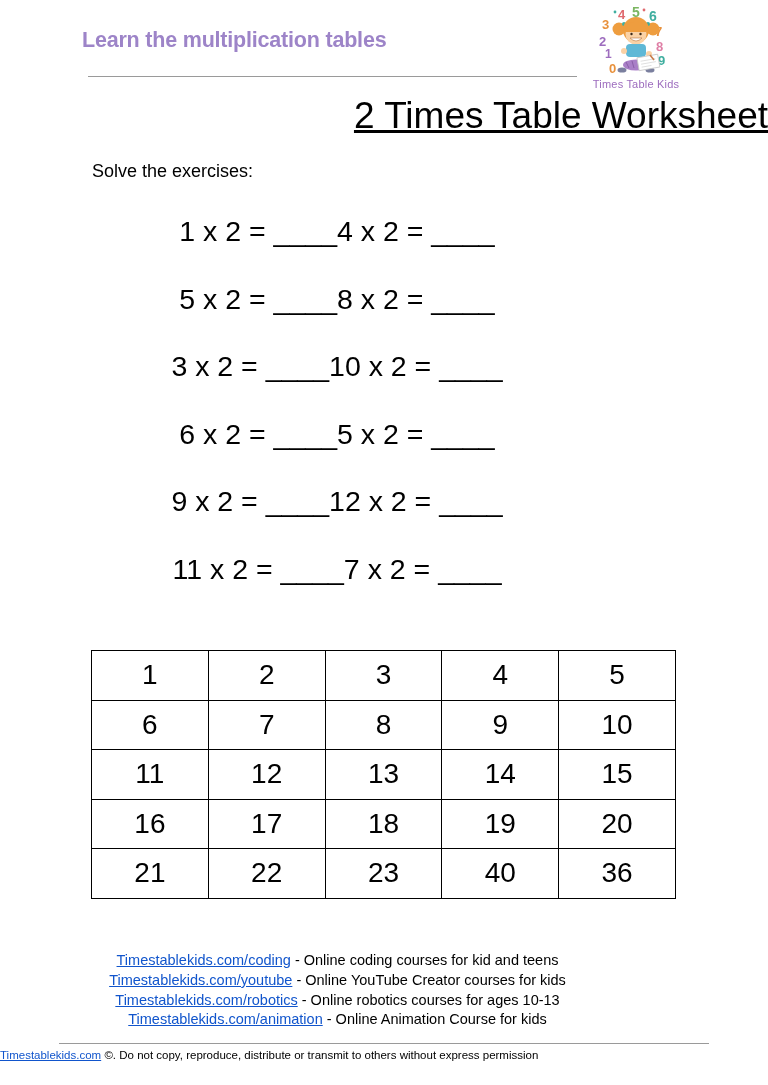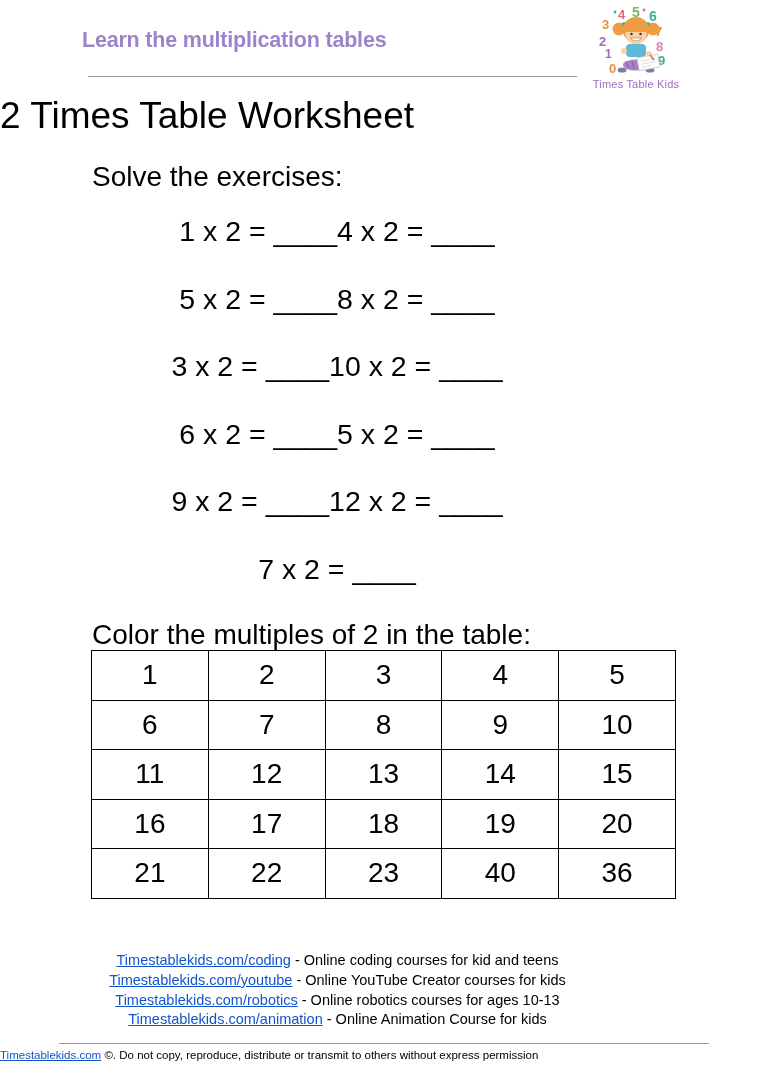--- a/index.html
+++ b/index.html
@@ -17,24 +17,24 @@
   .tagline{position:absolute;left:82px;top:28px;font-size:21.5px;font-weight:700;
            letter-spacing:-0.2px;color:var(--accent-purple);white-space:pre;}
 
   .logo{position:absolute;left:584px;top:5px;width:104px;text-align:center;}
   .logo svg{display:block;margin:0 auto;}
   .brand{font-size:11px;font-weight:400;color:var(--brand-purple);margin-top:1px;letter-spacing:0.2px;}
 
   .header-divider{position:absolute;left:88px;top:76px;width:489px;height:0;
                   border-top:1.5px solid var(--divider-gray);}
 
-  .page-title{position:absolute;left:0;top:95px;width:768px;text-align:left;
-              font-size:37px;color:var(--ink);}
-
-  .section-heading{position:absolute;left:92px;font-size:28px;color:var(--ink);text-align:right;}
+  .page-title{position:absolute;left:0;top:95px;width:768px;text-align:right;
+              font-size:37px;color:var(--ink);text-decoration:underline;}
+
+  .section-heading{position:absolute;left:92px;font-size:18px;color:var(--ink);text-align:right;}
   .solve-heading{top:161px;}
   .grid-heading{top:619px;}
 
   .exercises{position:absolute;left:91px;top:198px;width:492px;}
   .exercise-row{height:67.5px;display:flex;align-items:center;justify-content:center;}
   .expr{font-size:28.5px;color:var(--ink);white-space:pre;}
 
   .multiples-table{position:absolute;left:91px;top:650px;width:585px;
                    border-collapse:collapse;table-layout:fixed;}
   .multiples-table td{border:1.6px solid var(--ink);height:49.5px;text-align:center;
@@ -129,25 +129,25 @@
     <span class="expr">6 x 2 = ____</span>
     <span class="expr">5 x 2 = ____</span>
   </div>
 
   <div class="exercise-row">
     <span class="expr">9 x 2 = ____</span>
     <span class="expr">12 x 2 = ____</span>
   </div>
 
   <div class="exercise-row">
+    <span class="expr">11 x 2 = ____</span>
     <span class="expr">7 x 2 = ____</span>
   </div>
 </div>
 
-  <div class="section-heading grid-heading">Color the multiples of 2 in the table:</div>
 
   <table class="multiples-table">
     <tbody>
         <tr>
           <td>1</td>
           <td>2</td>
           <td>3</td>
           <td>4</td>
           <td>5</td>
         </tr>

